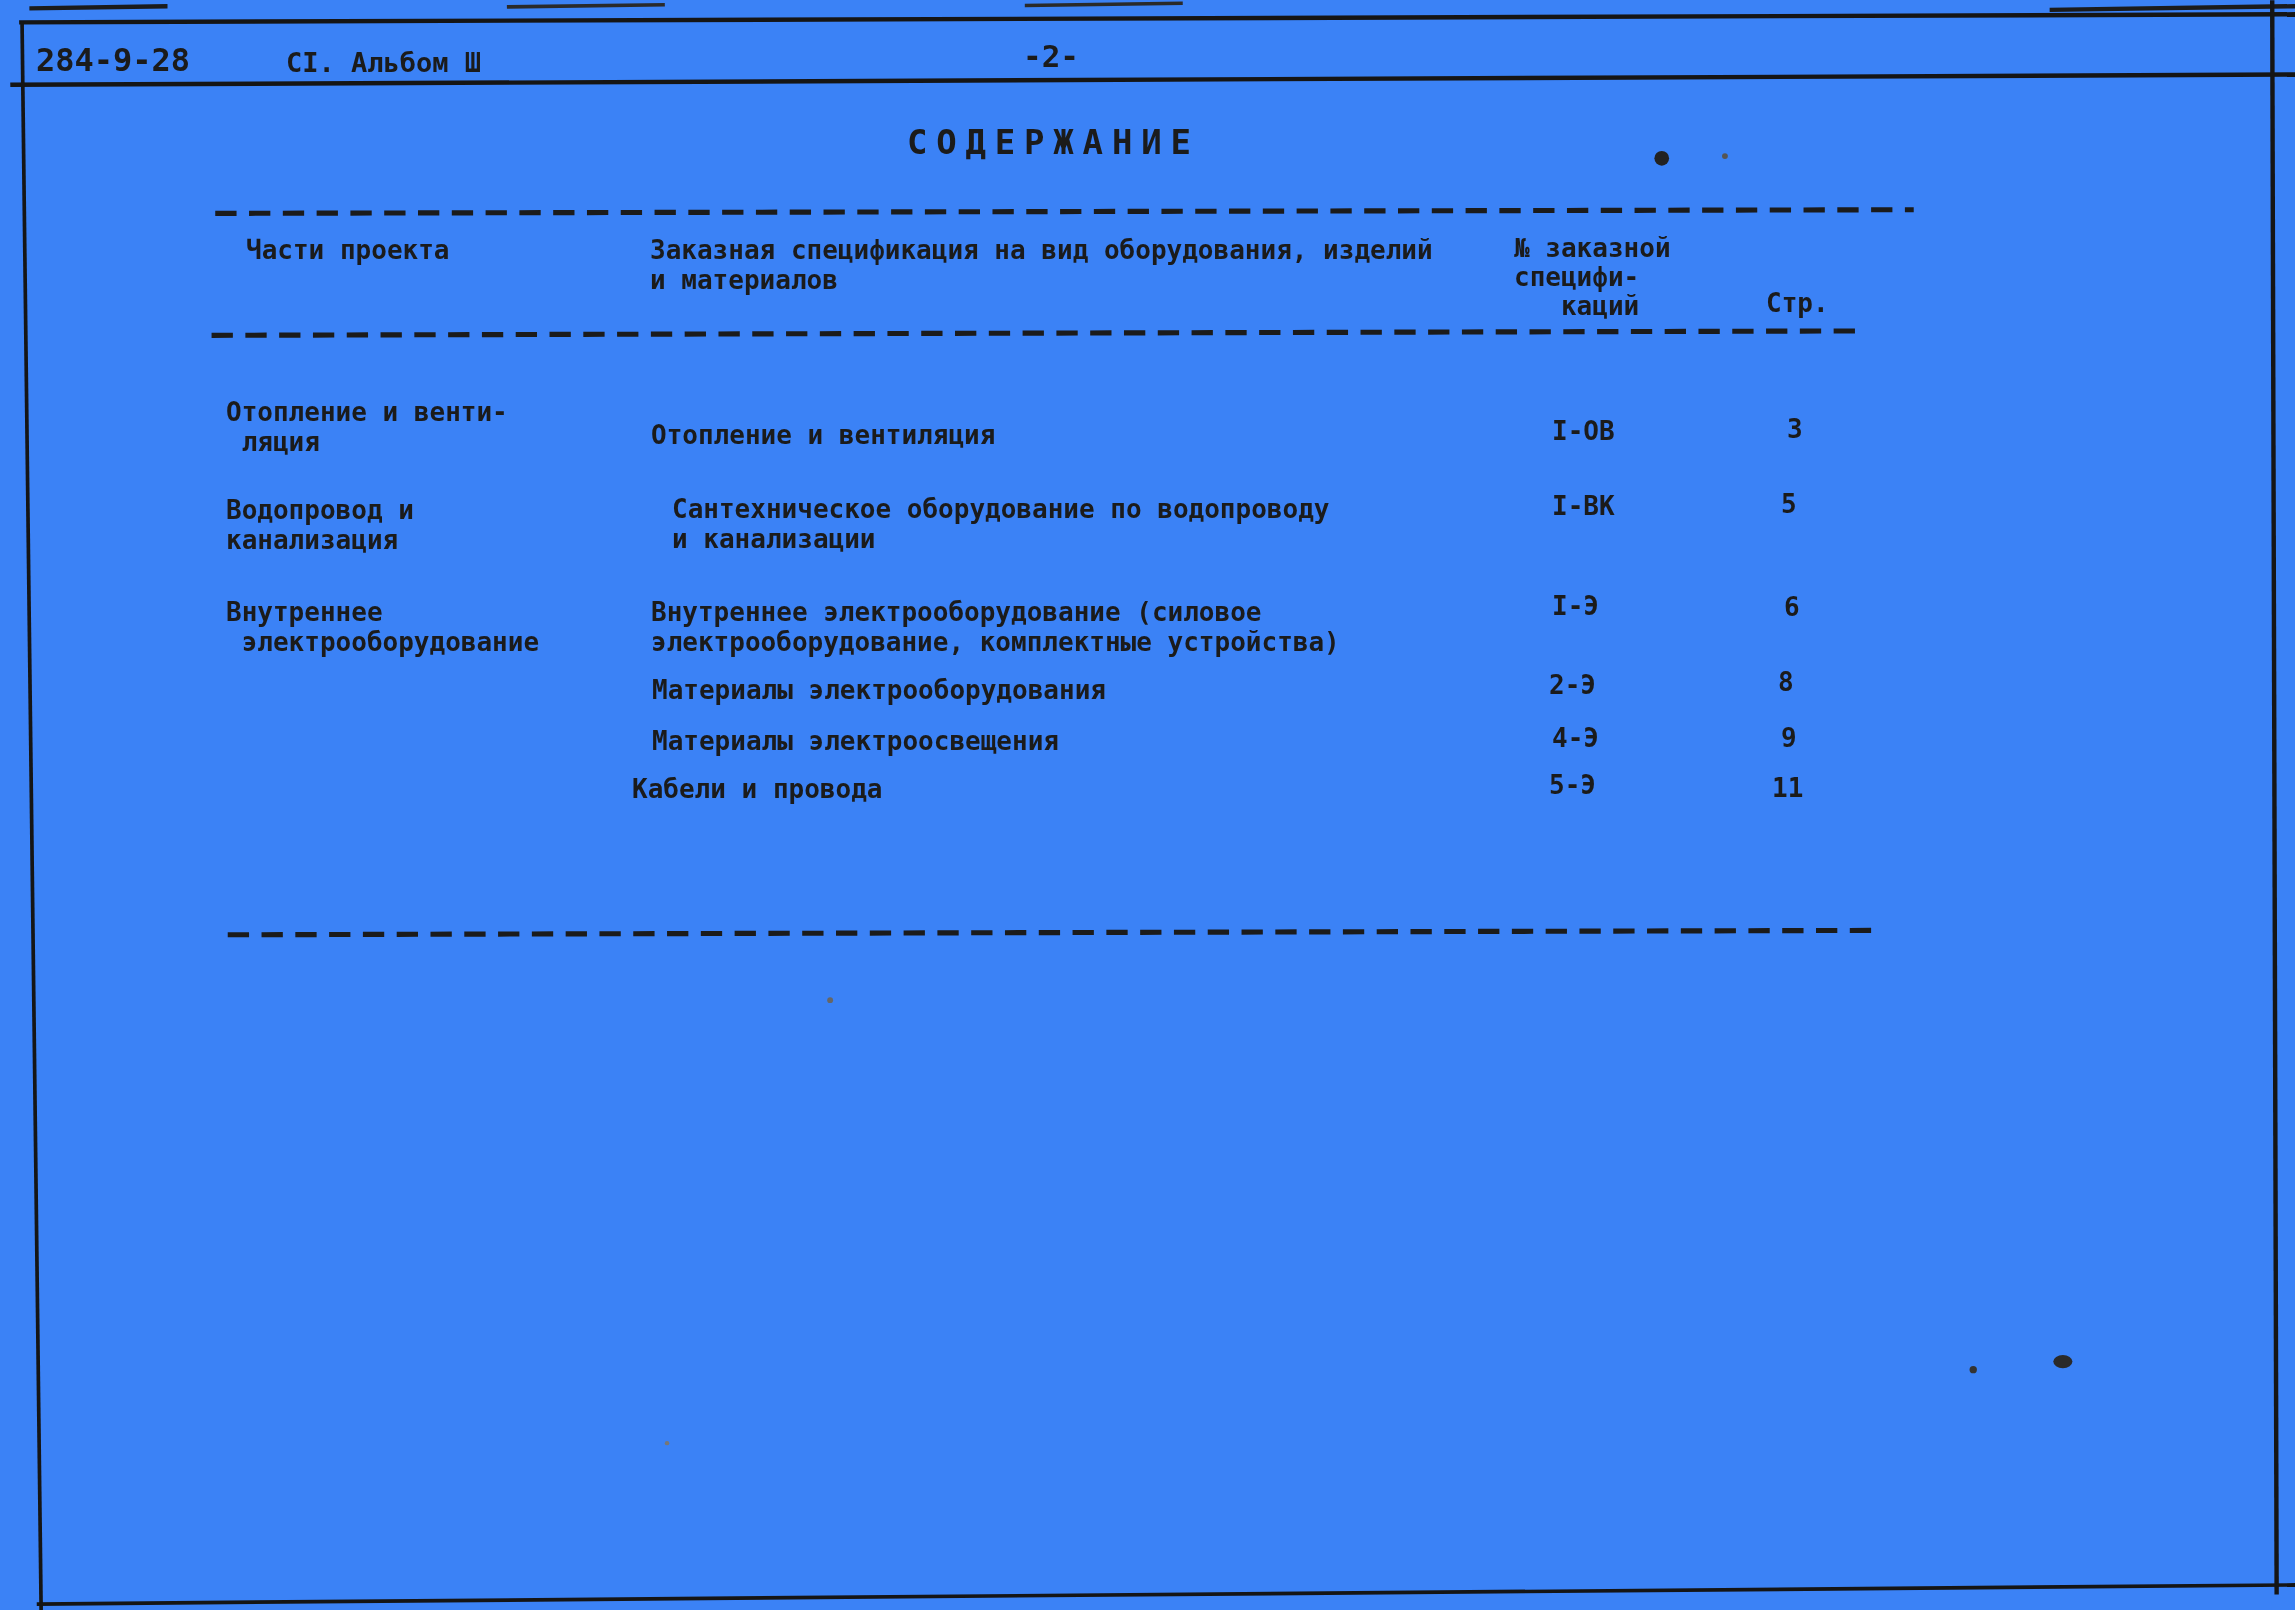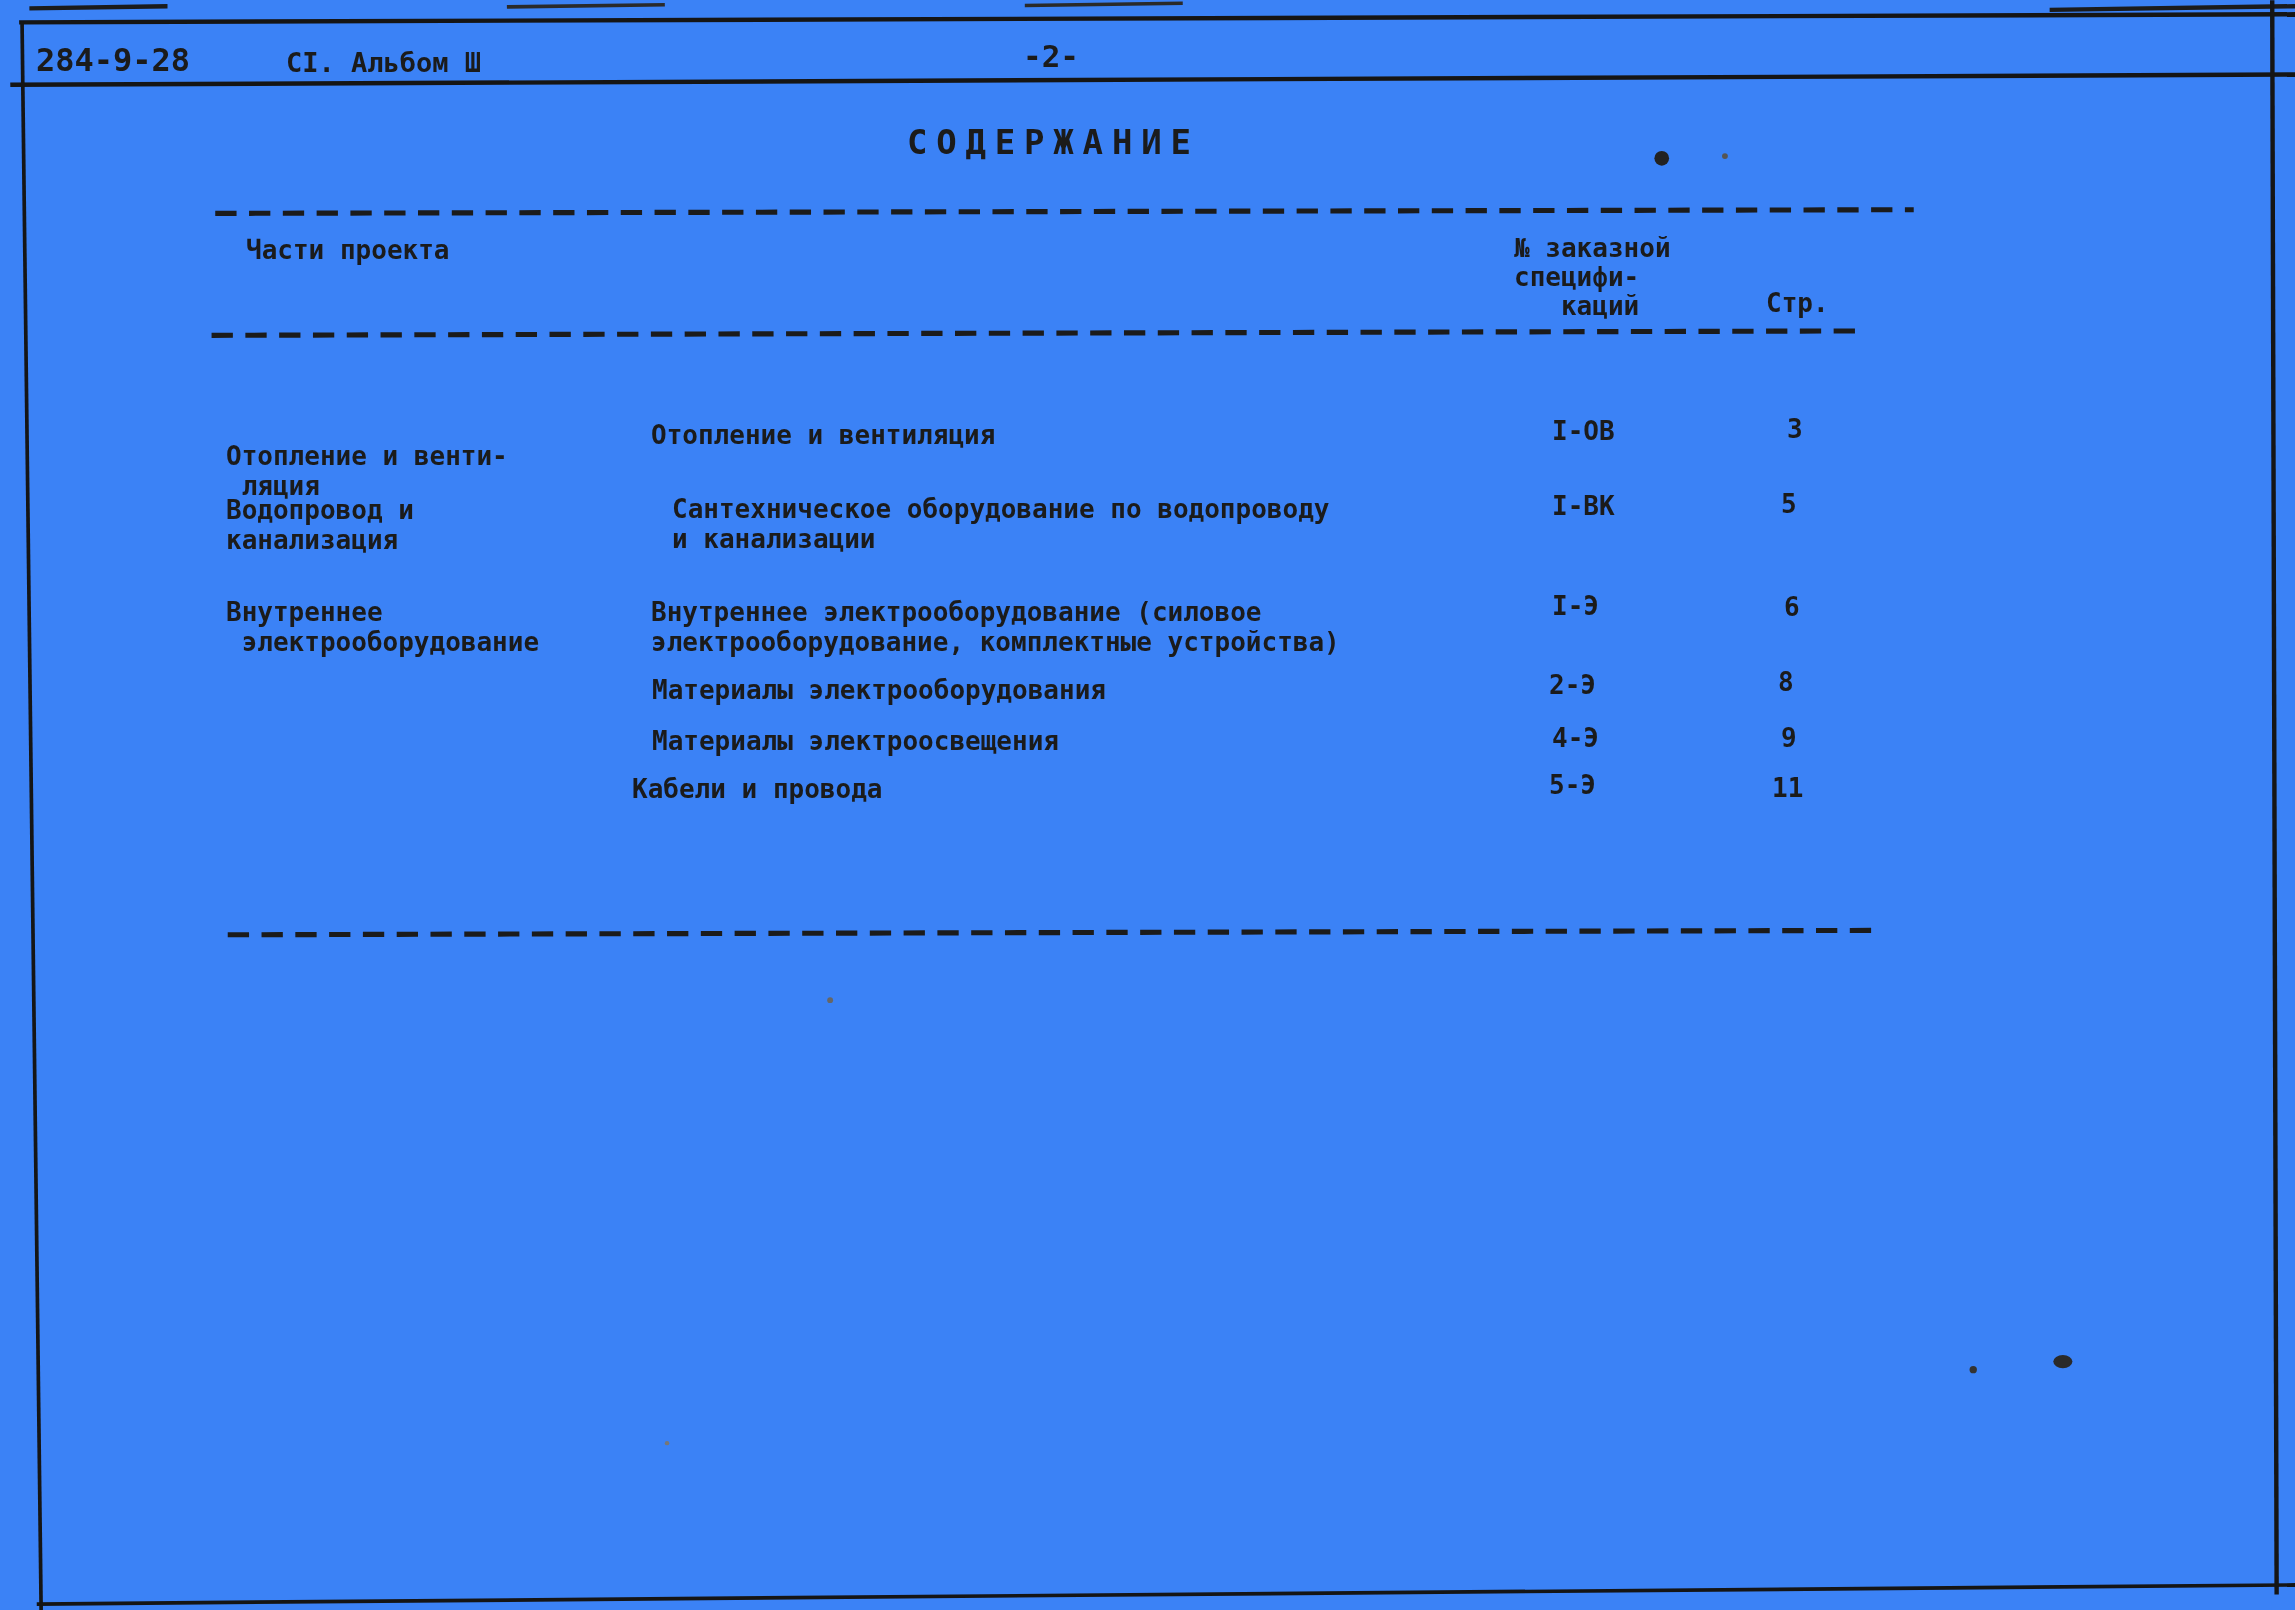--- a/index.html
+++ b/index.html
@@ -58,27 +58,29 @@
     <circle cx="908" cy="1964" r="3" fill="#777"></circle>
   </svg>
 
   <div class="txt hdrband" style="left:36px; top:43px;">284-9-28</div>
   <div class="txt album" style="left:286px; top:47px;text-align:center;">СІ. Альбом Ш</div>
   <div class="txt pagenum" style="left:1023px; top:38px;">-2-</div>
 
   <div class="txt title" style="left:907px; top:122px;">СОДЕРЖАНИЕ</div>
 
   <div class="txt cell" style="left:246px; top:235px;">Части проекта</div>
+  <div class="txt cell" style="left:650px; top:235px;">Заказная спецификация на вид оборудования, изделий
+и материалов</div>
   <div class="txt cell" style="left:1514px; top:234px; line-height:29px;">№ заказной
 специфи-
    каций</div>
   <div class="txt cell" style="left:1766px; top:288px;">Стр.</div>
 
   <div>
-    <div class="txt cell" style="left:226px;  top:397px;margin-top:44px;">Отопление и венти-
+    <div class="txt cell" style="left:226px;  top:397px;">Отопление и венти-
  ляция</div>
     <div class="txt cell" style="left:651px;  top:420px;">Отопление и вентиляция</div>
     <div class="txt cell" style="left:1552px; top:416px;">I-ОВ</div>
     <div class="txt cell" style="left:1787px; top:414px;">3</div>
   </div>
 
   <div>
     <div class="txt cell" style="left:226px;  top:495px;">Водопровод и
 канализация</div>
     <div class="txt cell" style="left:651px;  top:494px;margin-left:21px;">Сантехническое оборудование по водопроводу

